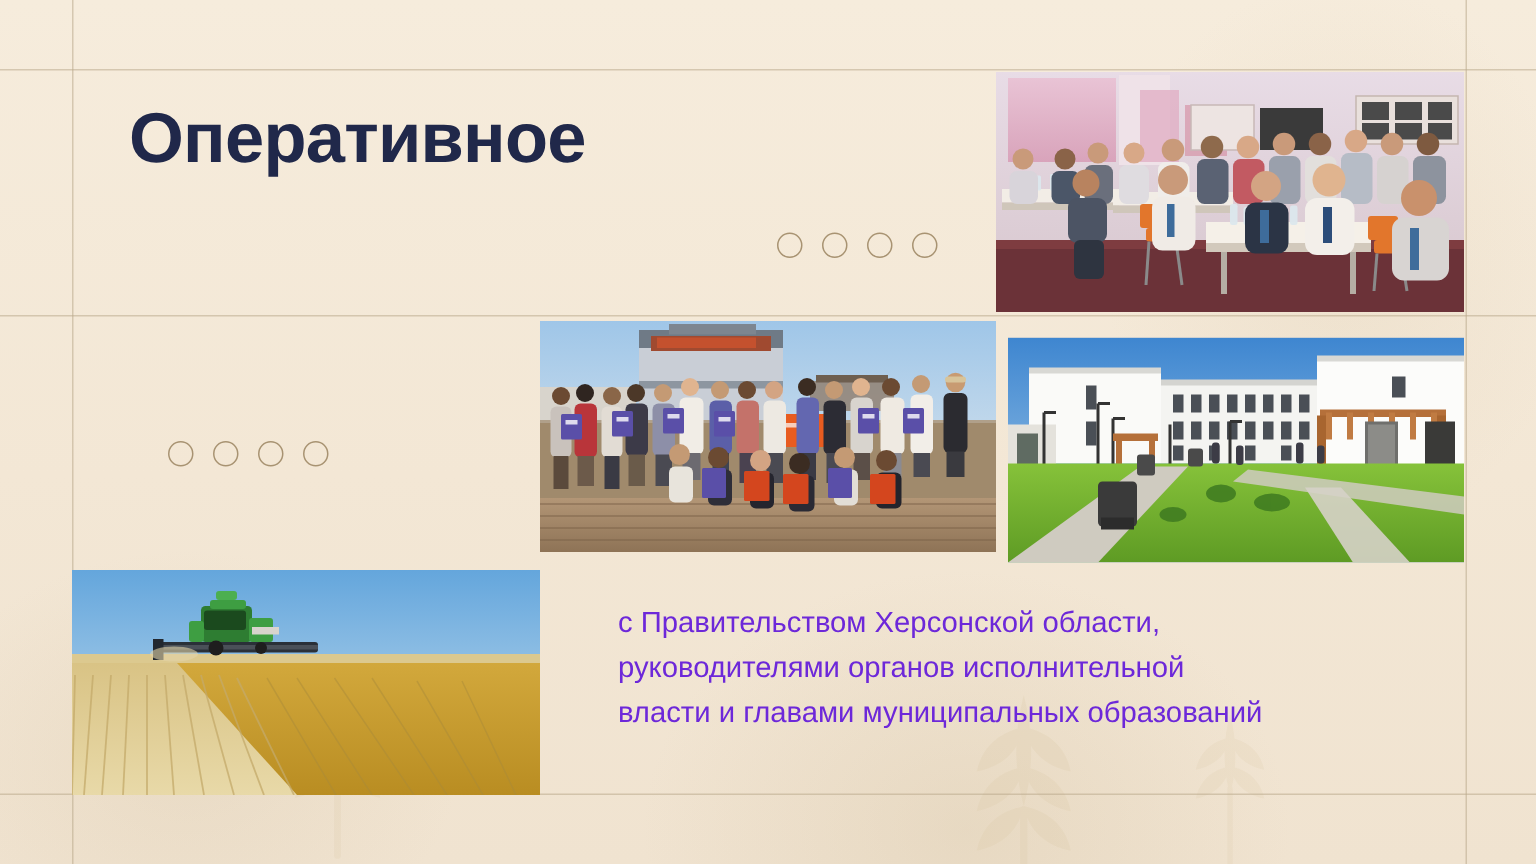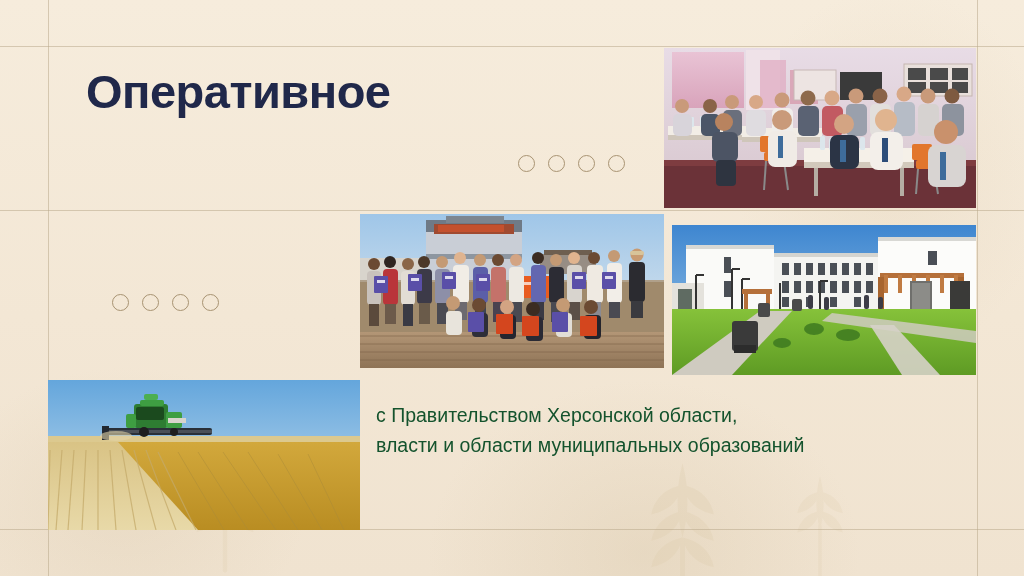--- a/index.html
+++ b/index.html
@@ -65,24 +65,24 @@
     border: 1.5px solid #A89372;
     border-radius: 50%;
     box-sizing: border-box;
   }
   .dots-title { left: 518px; top: 155px; }
   .dots-left  { left: 112px; top: 294px; }
 
   
   .subtitle {
     position: absolute;
-    left: 376px;
+    left: 412px;
     top: 400px;
     width: 580px;
-    color: #14532d;
+    color: #6d28d9;
     font-size: 19.5px;
     line-height: 1.55;
     font-weight: normal;
   }
   .subtitle .ln { display: block; white-space: nowrap; }
 
   
   .photo {
     position: absolute;
     overflow: hidden;
@@ -172,21 +172,22 @@
 
   <div class="dots dots-left">
     <span class="dot"></span>
     <span class="dot"></span>
     <span class="dot"></span>
     <span class="dot"></span>
   </div>
 
   <div class="subtitle">
     <span class="ln">с Правительством Херсонской области,</span>
-    <span class="ln">власти и области муниципальных образований</span>
+    <span class="ln">руководителями органов исполнительной</span>
+    <span class="ln">власти и главами муниципальных образований</span>
   </div>
 
   <div class="photo" id="photo-conference">
     <svg viewBox="0 0 312 160" preserveAspectRatio="none">
       <defs>
         <linearGradient id="wallG" x1="0" y1="0" x2="0" y2="1">
           <stop offset="0" stop-color="#E8DCE6"></stop>
             <stop offset="1" stop-color="#D6C5CC"></stop>
         </linearGradient>
         <linearGradient id="pinkG" x1="0" y1="0" x2="0" y2="1">

